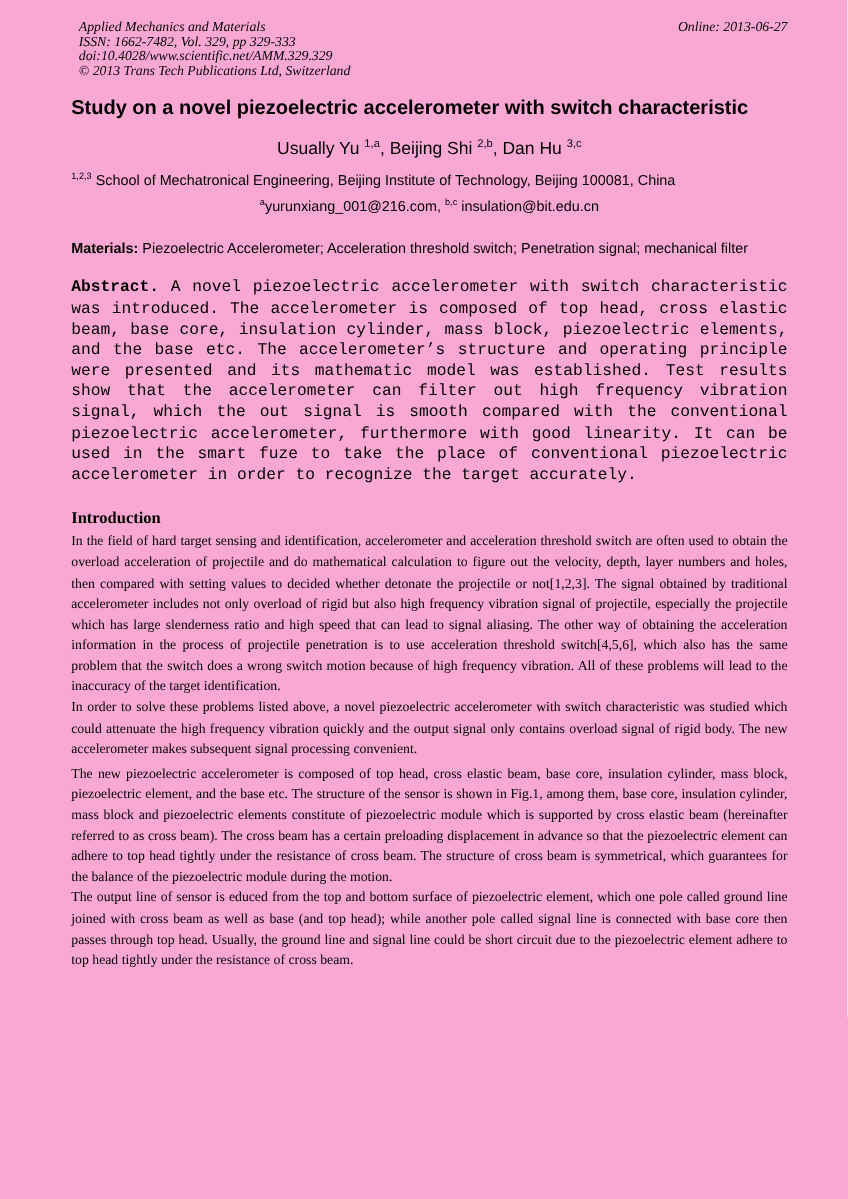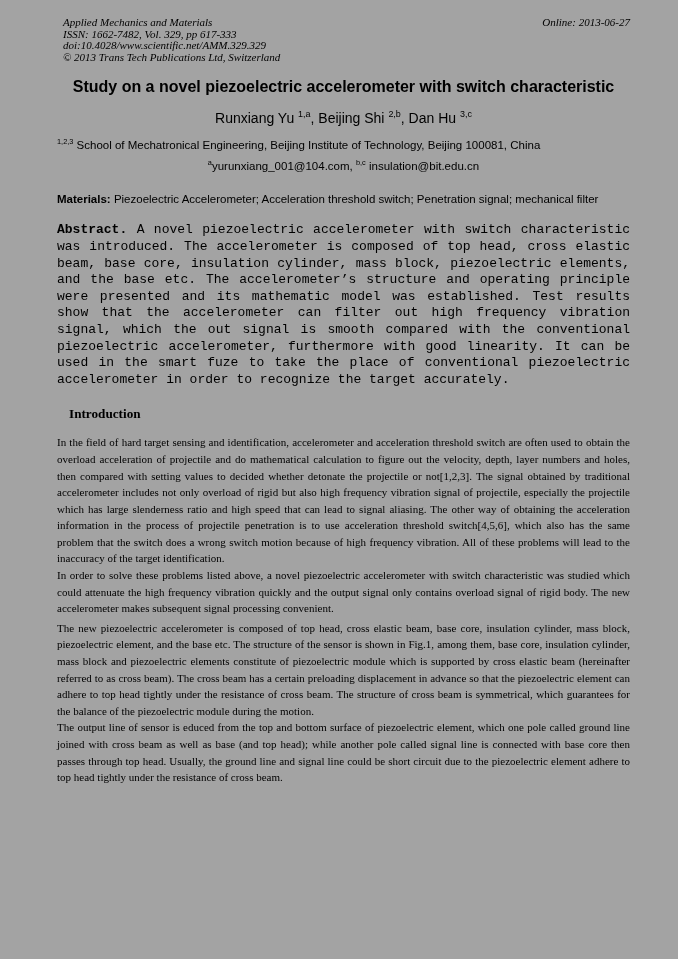--- a/index.html
+++ b/index.html
@@ -4,21 +4,21 @@
 <style>
   html, body {
     margin: 0;
     padding: 0;
     background: #ffffff;
   }
   .page {
     position: relative;
     width: 678px;
     height: 959px;
-    background: #a3a3a3;
+    background: #f9a8d4;
     box-sizing: border-box;
     padding: 17px 48px 0 57px;
     color: #000000;
     font-family: "Liberation Serif", serif;
     overflow: hidden;
   }
   
   .jheader {
     display: flex;
     justify-content: space-between;
@@ -30,21 +30,20 @@
     padding-left: 6px;
   }
   .jheader-left div { white-space: nowrap; }
   .jheader-right { white-space: nowrap; }
   
   .title {
     font-family: "Liberation Sans", sans-serif;
     font-weight: bold;
     font-size: 16px;
     line-height: 20px;
-    text-align: center;
     margin: 14px 0 0 0;
   }
   .authors {
     font-family: "Liberation Sans", sans-serif;
     font-size: 14px;
     line-height: 17px;
     text-align: center;
     margin-top: 13px;
   }
   .affiliation {
@@ -81,55 +80,55 @@
     font-size: 13px;
     line-height: 16.6px;
     text-align: justify;
     margin-top: 14px;
   }
   .sec-heading {
     font-family: "Liberation Serif", serif;
     font-weight: bold;
     font-size: 13.2px;
     line-height: 17px;
-    margin: 12px;
+    margin: 0;
   }
   .sec-heading.intro { margin-top: 17px; }
   .sec-heading.structure { margin-top: 16px; }
   .para {
     font-family: "Liberation Serif", serif;
     font-size: 11px;
     line-height: 16.6px;
     text-align: justify;
     margin: 0;
   }
   .para.first-after-heading { margin-top: 3px; }
 </style>
 </head>
 <body>
 
 <div class="page">
 
   <div class="jheader">
     <div class="jheader-left">
       <div>Applied Mechanics and Materials</div>
-      <div>ISSN: 1662-7482, Vol. 329, pp 617-333</div>
+      <div>ISSN: 1662-7482, Vol. 329, pp 329-333</div>
       <div>doi:10.4028/www.scientific.net/AMM.329.329</div>
       <div>© 2013 Trans Tech Publications Ltd, Switzerland</div>
     </div>
     <div class="jheader-right">Online: 2013-06-27</div>
   </div>
 
   <h1 class="title">Study on a novel piezoelectric accelerometer with switch characteristic</h1>
 
-  <div class="authors"><span>Runxiang Yu </span><sup class="s">1,a</sup><span>, Beijing Shi </span><sup class="s">2,b</sup><span>, Dan Hu </span><sup class="s">3,c</sup></div>
+  <div class="authors"><span>Usually Yu </span><sup class="s">1,a</sup><span>, Beijing Shi </span><sup class="s">2,b</sup><span>, Dan Hu </span><sup class="s">3,c</sup></div>
 
   <div class="affiliation"><sup class="s">1,2,3</sup><span> School of Mechatronical Engineering, Beijing Institute of Technology, Beijing 100081, China</span></div>
 
-  <div class="emails"><sup class="s">a</sup><span>yurunxiang_001@104.com, </span><sup class="s">b,c</sup><span> insulation@bit.edu.cn</span></div>
+  <div class="emails"><sup class="s">a</sup><span>yurunxiang_001@216.com, </span><sup class="s">b,c</sup><span> insulation@bit.edu.cn</span></div>
 
   <p class="keywords"><b>Materials:</b><span> Piezoelectric Accelerometer; Acceleration threshold switch; Penetration signal; mechanical filter</span></p>
 
   <p class="abstract"><b>Abstract.</b><span> A novel piezoelectric accelerometer with switch characteristic was introduced. The accelerometer is composed of top head, cross elastic beam, base core, insulation cylinder, mass block, piezoelectric elements, and the base etc. The accelerometer’s structure and operating principle were presented and its mathematic model was established. Test results show that the accelerometer can filter out high frequency vibration signal, which the out signal is smooth compared with the conventional piezoelectric accelerometer, furthermore with good linearity. It can be used in the smart fuze to take the place of conventional piezoelectric accelerometer in order to recognize the target accurately.</span></p>
 
   <h2 class="sec-heading intro">Introduction</h2>
   <p class="para first-after-heading">In the field of hard target sensing and identification, accelerometer and acceleration threshold switch are often used to obtain the overload acceleration of projectile and do mathematical calculation to figure out the velocity, depth, layer numbers and holes, then compared with setting values to decided whether detonate the projectile or not[1,2,3]. The signal obtained by traditional accelerometer includes not only overload of rigid but also high frequency vibration signal of projectile, especially the projectile which has large slenderness ratio and high speed that can lead to signal aliasing. The other way of obtaining the acceleration information in the process of projectile penetration is to use acceleration threshold switch[4,5,6], which also has the same problem that the switch does a wrong switch motion because of high frequency vibration. All of these problems will lead to the inaccuracy of the target identification.</p>
   <p class="para">In order to solve these problems listed above, a novel piezoelectric accelerometer with switch characteristic was studied which could attenuate the high frequency vibration quickly and the output signal only contains overload signal of rigid body. The new accelerometer makes subsequent signal processing convenient.</p>
 
   <p class="para first-after-heading">The new piezoelectric accelerometer is composed of top head, cross elastic beam, base core, insulation cylinder, mass block, piezoelectric element, and the base etc. The structure of the sensor is shown in Fig.1, among them, base core, insulation cylinder, mass block and piezoelectric elements constitute of piezoelectric module which is supported by cross elastic beam (hereinafter referred to as cross beam). The cross beam has a certain preloading displacement in advance so that the piezoelectric element can adhere to top head tightly under the resistance of cross beam. The structure of cross beam is symmetrical, which guarantees for the balance of the piezoelectric module during the motion.</p>

